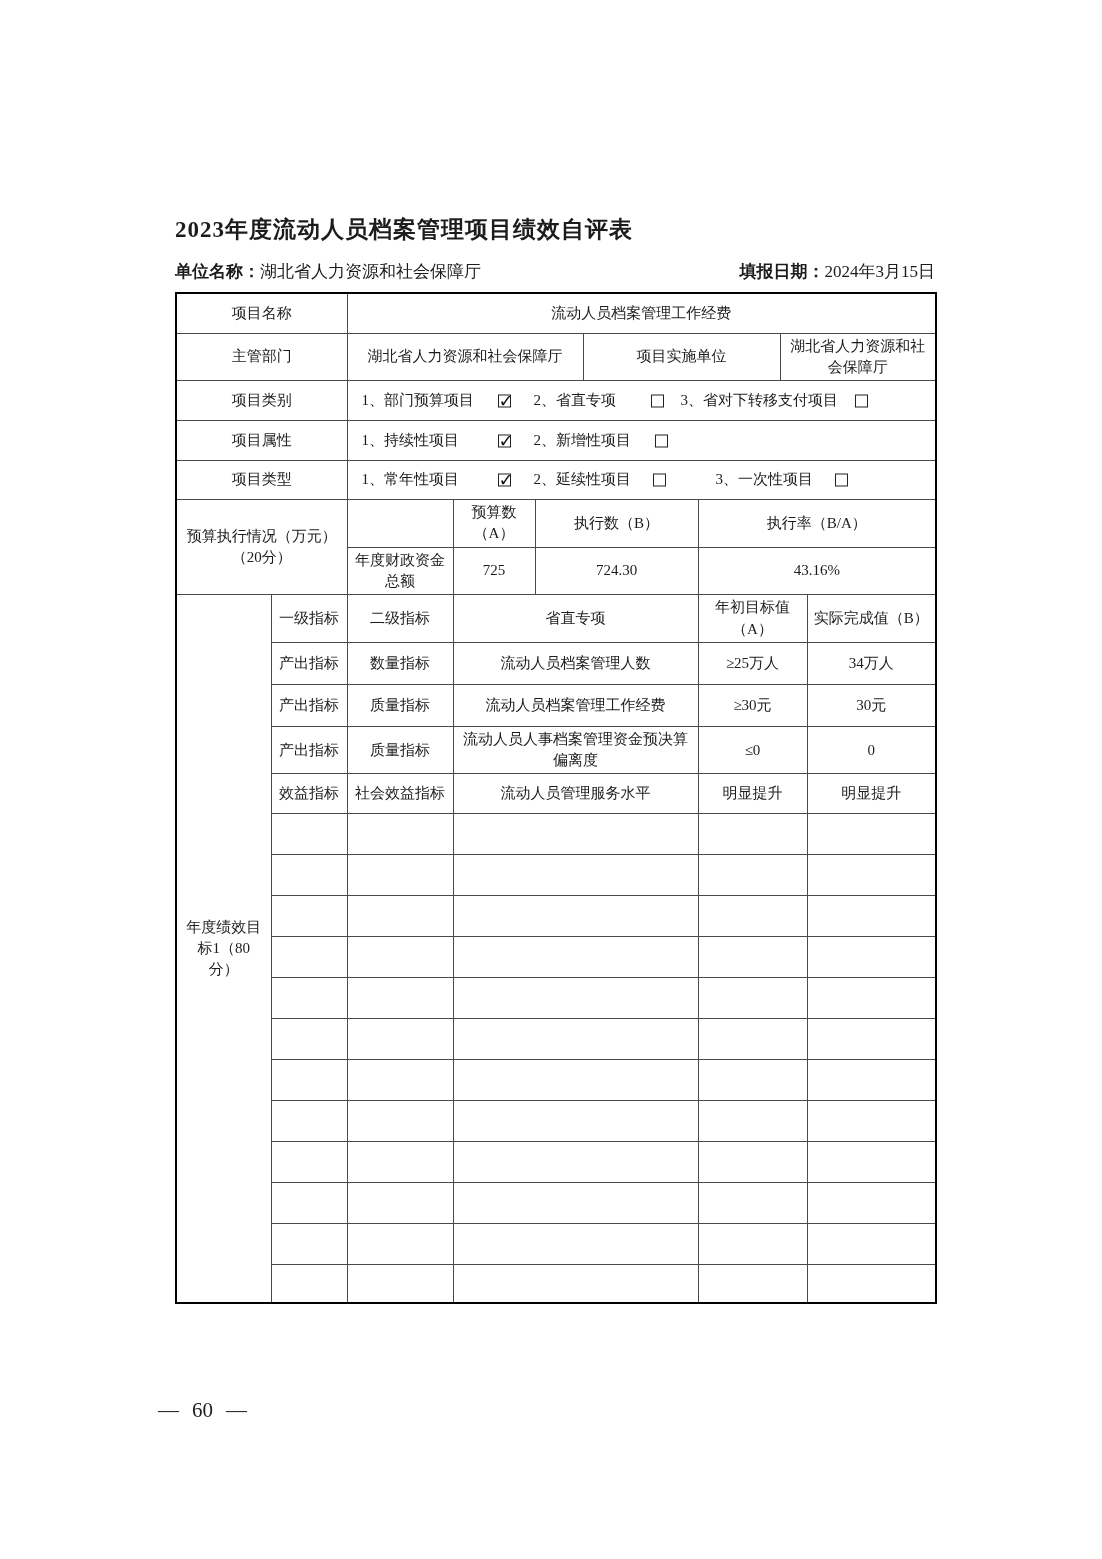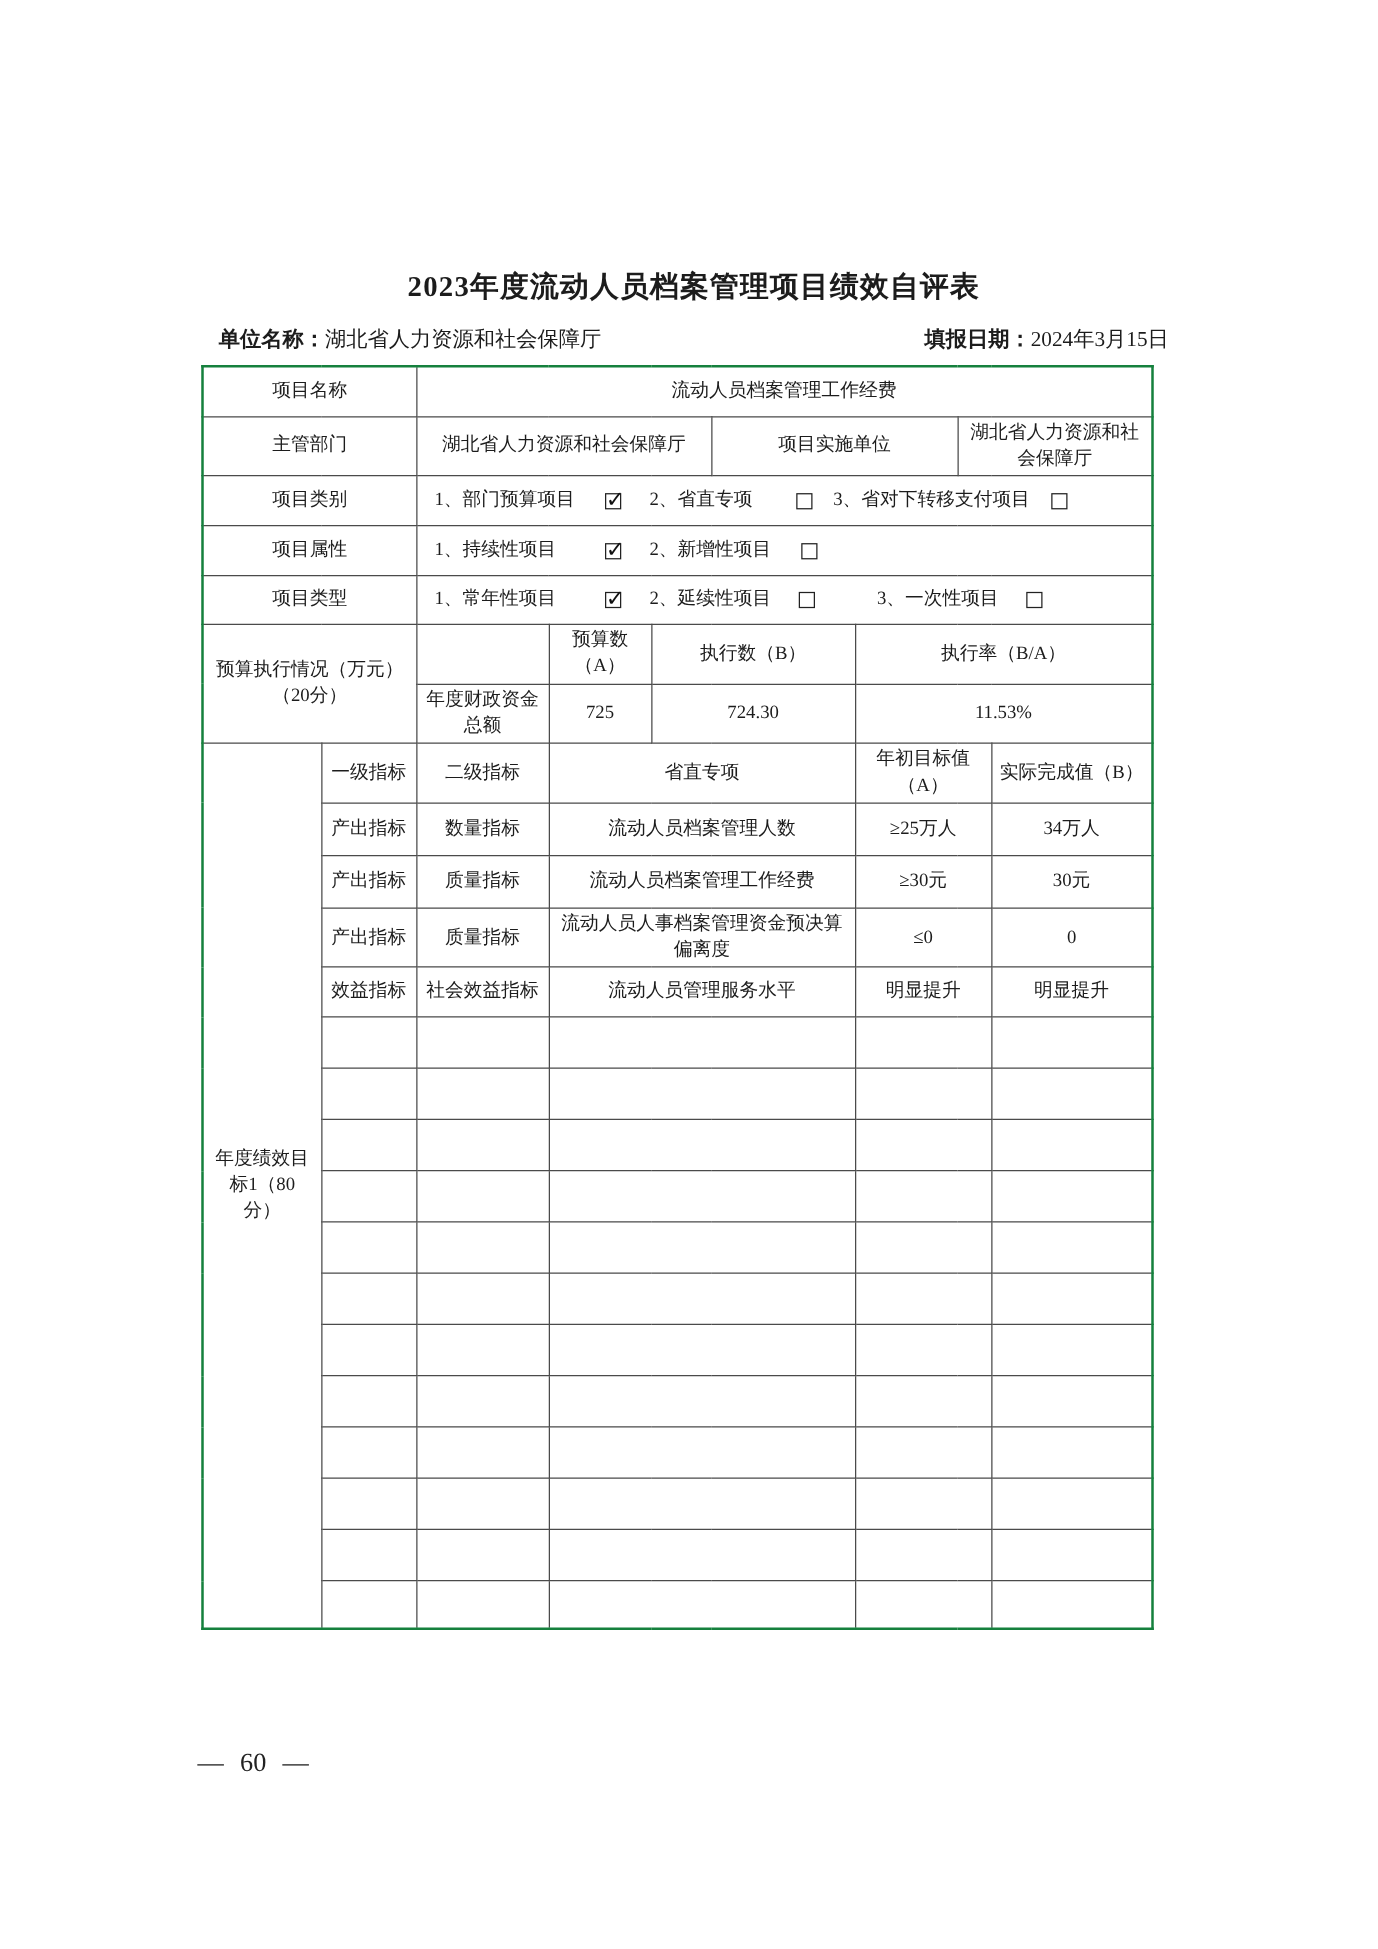--- a/index.html
+++ b/index.html
@@ -18,45 +18,44 @@
     width: 1102px;
     height: 1559px;
     background: var(--paper);
     overflow: hidden;
   }
   .doc-title {
     position: absolute;
     left: 175px;
     top: 214px;
     width: 760px;
-    text-align: center;
     font-size: 23px;
     font-weight: bold;
     letter-spacing: 1px;
   }
   .info-line {
     position: absolute;
     left: 175px;
     top: 260px;
     width: 760px;
     display: flex;
     justify-content: space-between;
     font-size: 17px;
   }
   .info-line .lbl { font-weight: bold; }
   .info-line .val { font-weight: normal; }
 
   table.form {
     position: absolute;
-    left: 161px;
+    left: 175px;
     top: 292px;
     width: 760px;
     border-collapse: collapse;
     table-layout: fixed;
-    border: 2px solid #15803d;
+    border: 2px solid #000000;
     font-size: 15px;
   }
   table.form td {
     border: 1px solid var(--border);
     text-align: center;
     vertical-align: middle;
     padding: 2px 6px;
     word-break: break-all;
     line-height: 1.42;
   }
@@ -187,21 +186,21 @@
       <td colspan="2" rowspan="2" class="tl">预算执行情况（万元）（20分）</td>
       <td class="mid"></td>
       <td>预算数（A）</td>
       <td colspan="2">执行数（B）</td>
       <td colspan="3">执行率（B/A）</td>
     </tr>
     <tr style="height:42px">
       <td class="mid">年度财政资金总额</td>
       <td>725</td>
       <td colspan="2">724.30</td>
-      <td colspan="3">11.53%</td>
+      <td colspan="3">43.16%</td>
     </tr>
 
     <tr style="height:45px">
       <td rowspan="17" class="goal">年度绩效目标1（80分）</td>
       <td class="tight">一级指标</td>
       <td class="mid">二级指标</td>
       <td colspan="3">省直专项</td>
       <td colspan="2">年初目标值（A）</td>
       <td>实际完成值（B）</td>
     </tr>

